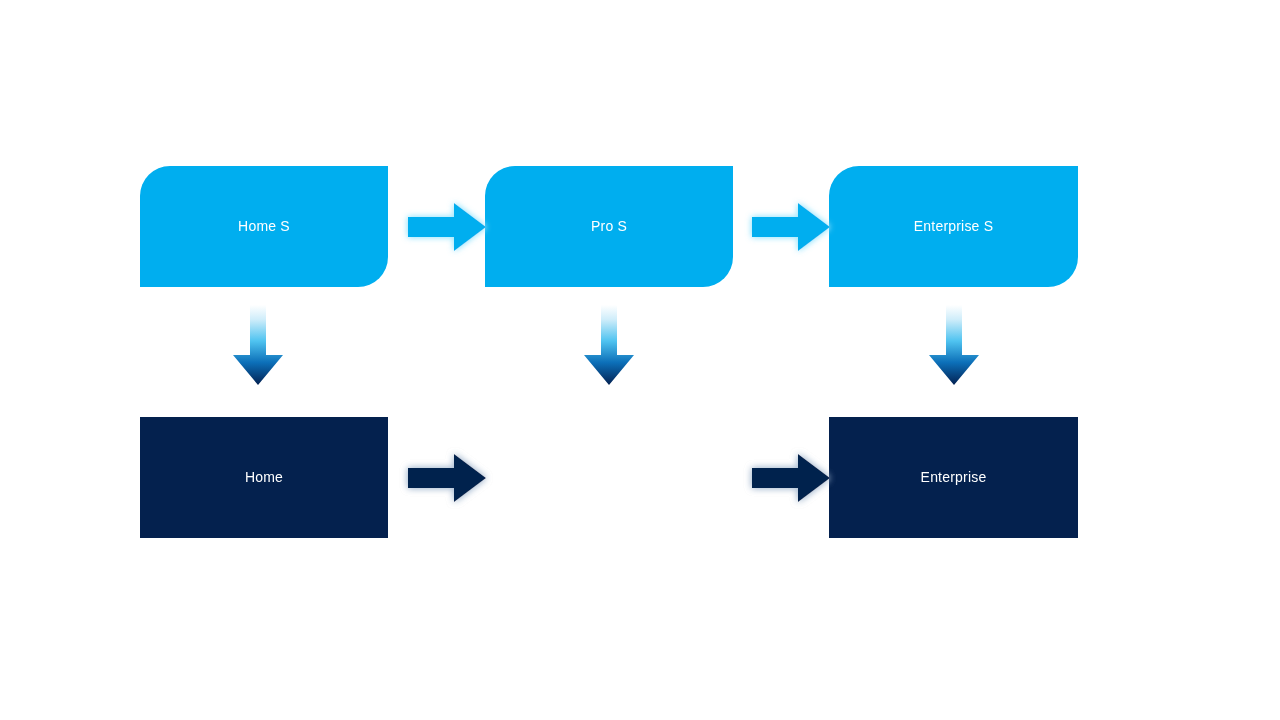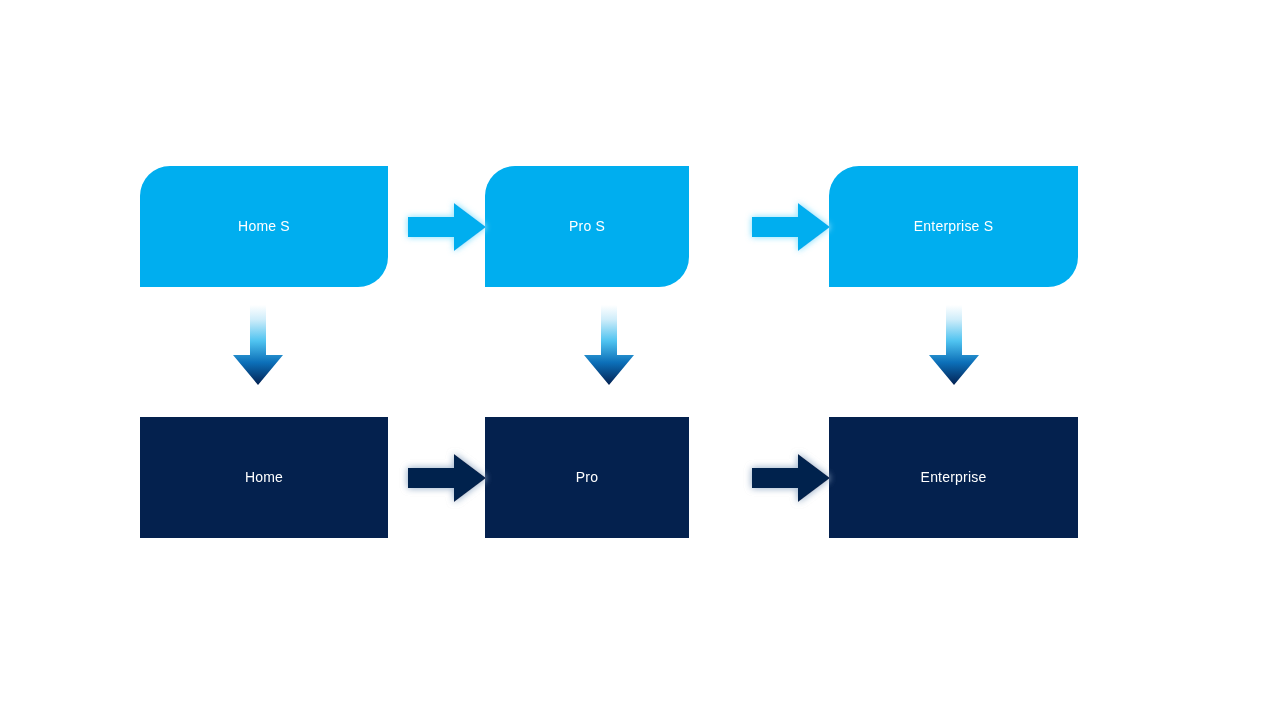--- a/index.html
+++ b/index.html
@@ -39,21 +39,21 @@
     background: #00AEEF;
     border-radius: 30px 0 30px 0;
   }
   .node.tier-base {
     background: #04214E;
     border-radius: 0;
   }
 
   
   .col-1 { left: 140px; width: 248px; }
-  .col-2 { left: 485px; width: 204px; }
+  .col-2 { left: 485px; width: 248px; }
   .col-3 { left: 829px; width: 249px; }
   .row-top    { top: 166px; height: 121px; }
   .row-bottom { top: 417px; height: 121px; }
 
   
   .arrow {
     position: absolute;
     pointer-events: none;
   }
   .arrow svg { display: block; overflow: visible; }
@@ -85,23 +85,20 @@
   </div>
 
   <div class="node tier-base col-1 row-bottom">
     <span>Home</span>
   </div>
 
   <div class="node tier-s col-3 row-top">
     <span>Enterprise S</span>
   </div>
 
-  <div class="node tier-base col-2 row-bottom">
-    <span>Pro</span>
-  </div>
 
   <div class="node tier-base col-3 row-bottom">
     <span>Enterprise</span>
   </div>
 
   <div class="arrow arrow-h ah-1 row-top-arrow">
     <svg width="86" height="60" viewBox="0 0 86 60">
       <defs>
         <filter id="glowCyan1" x="-45%" y="-45%" width="190%" height="190%">
           <feGaussianBlur stdDeviation="3.4" result="b"></feGaussianBlur>

